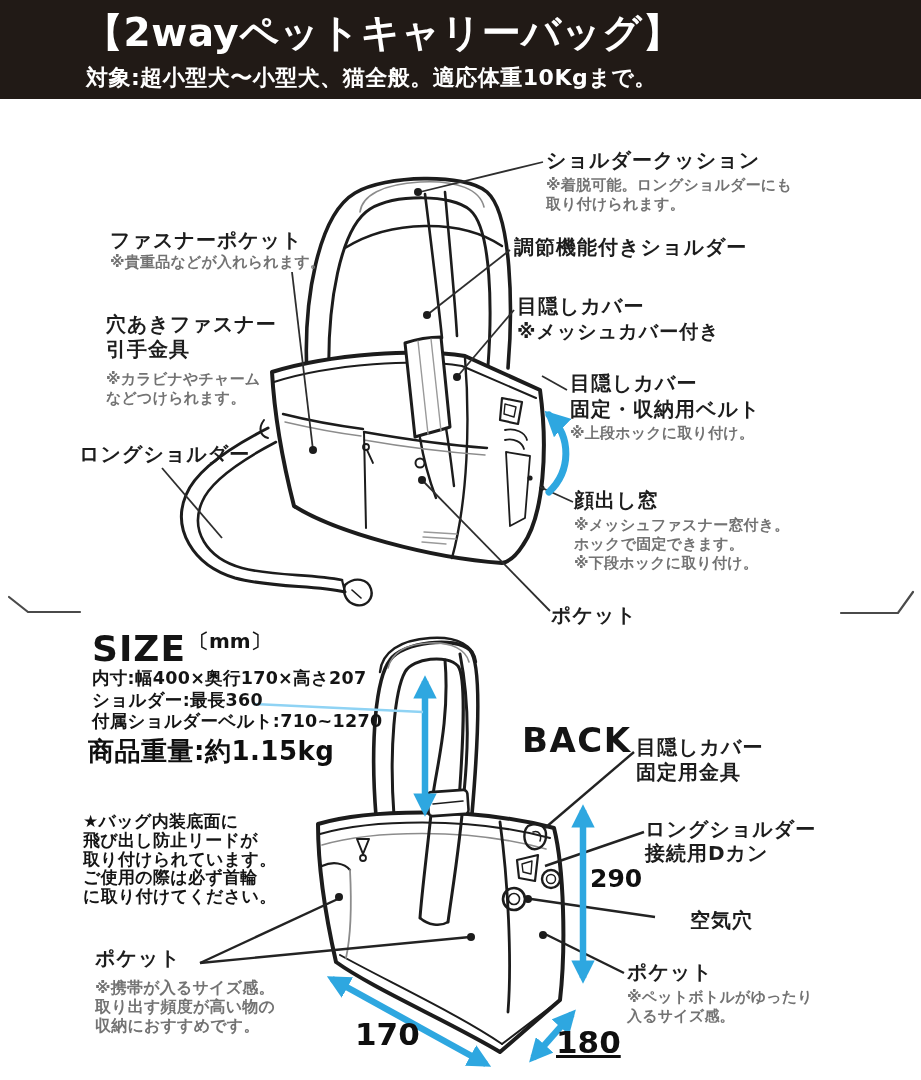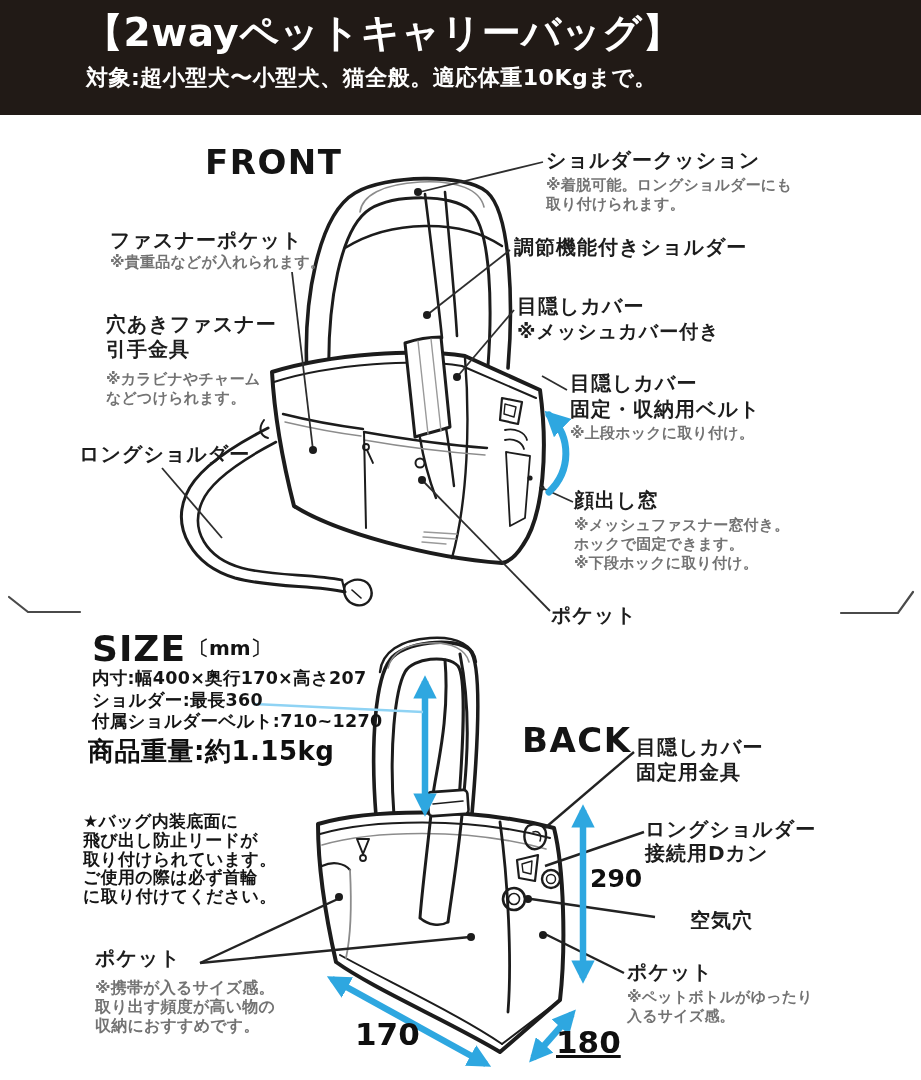--- a/index.html
+++ b/index.html
@@ -1,27 +1,27 @@
 <!DOCTYPE html>
 <html><head>
 <meta charset="utf-8">
 <style>
   html,body{margin:0;padding:0;background:#e9e9e9;}
   .canvas{position:relative;width:921px;height:1080px;background:#ffffff;
           font-family:"DejaVu Sans",sans-serif;overflow:hidden;margin:0 auto;}
-  .hdr{position:absolute;left:0;top:0;width:921px;height:115px;background:#211a16;z-index:3;}
+  .hdr{position:absolute;left:0;top:0;width:921px;height:99px;background:#211a16;z-index:3;}
   .hdr-title{position:absolute;left:84px;top:6px;font-size:39px;font-weight:bold;color:#fff;letter-spacing:0.5px;}
   .hdr-sub{position:absolute;left:86px;top:63px;font-size:22px;font-weight:bold;color:#fff;letter-spacing:0.5px;}
   .abs{position:absolute;z-index:2;}
   .t{font-weight:bold;color:#1d1d1d;font-size:20px;letter-spacing:1px;line-height:25px;white-space:pre-line;}
   .n{font-weight:bold;color:#737373;font-size:15px;letter-spacing:0.2px;line-height:19px;white-space:pre-line;}
   .h{font-weight:bold;color:#141414;font-size:34px;letter-spacing:1.5px;}
   .m{font-weight:bold;color:#0f0f0f;}
   .sz{font-weight:bold;color:#141414;font-size:17.5px;line-height:21.5px;letter-spacing:0.3px;white-space:pre-line;}
-  .szh{display:flex;align-items:center;font-weight:bold;color:#141414;}
+  .szh{display:flex;align-items:flex-start;font-weight:bold;color:#141414;}
   .szh .big{font-size:36px;letter-spacing:1px;}
   .szh .unit{font-size:20px;margin-left:3px;}
   svg.art{position:absolute;left:0;top:0;z-index:1;}
 </style>
 </head>
 <body>
 
 <div class="canvas">
 
   <div class="hdr">
@@ -168,21 +168,20 @@
     <g stroke="#2ea7e0" stroke-width="6.5" fill="none" stroke-linecap="butt">
       <path d="M425,681 L425,811" marker-start="url(#ah)" marker-end="url(#ah)"></path>
       <path d="M583,810 L583,978" marker-start="url(#ah)" marker-end="url(#ah)"></path>
       <path d="M332,979 L486,1064" marker-start="url(#ah)" marker-end="url(#ah)"></path>
       <path d="M533,1058 L572,1014" marker-start="url(#ah)" marker-end="url(#ah)"></path>
     </g>
 
     <path d="M253,704 L423,712" stroke="#8fd3f4" stroke-width="2.6" fill="none"></path>
   </svg>
 
-  <div class="abs h" style="left:205px;top:142px;">FRONT</div>
 
   <div class="abs" style="left:546px;top:148px;">
     <div class="t">ショルダークッション</div>
     <div class="n" style="margin-top:3px;">※着脱可能。ロングショルダーにも
 取り付けられます。</div>
   </div>
 
   <div class="abs" style="left:110px;top:228px;">
     <div class="t">ファスナーポケット</div>
     <div class="n">※貴重品などが入れられます。</div>

